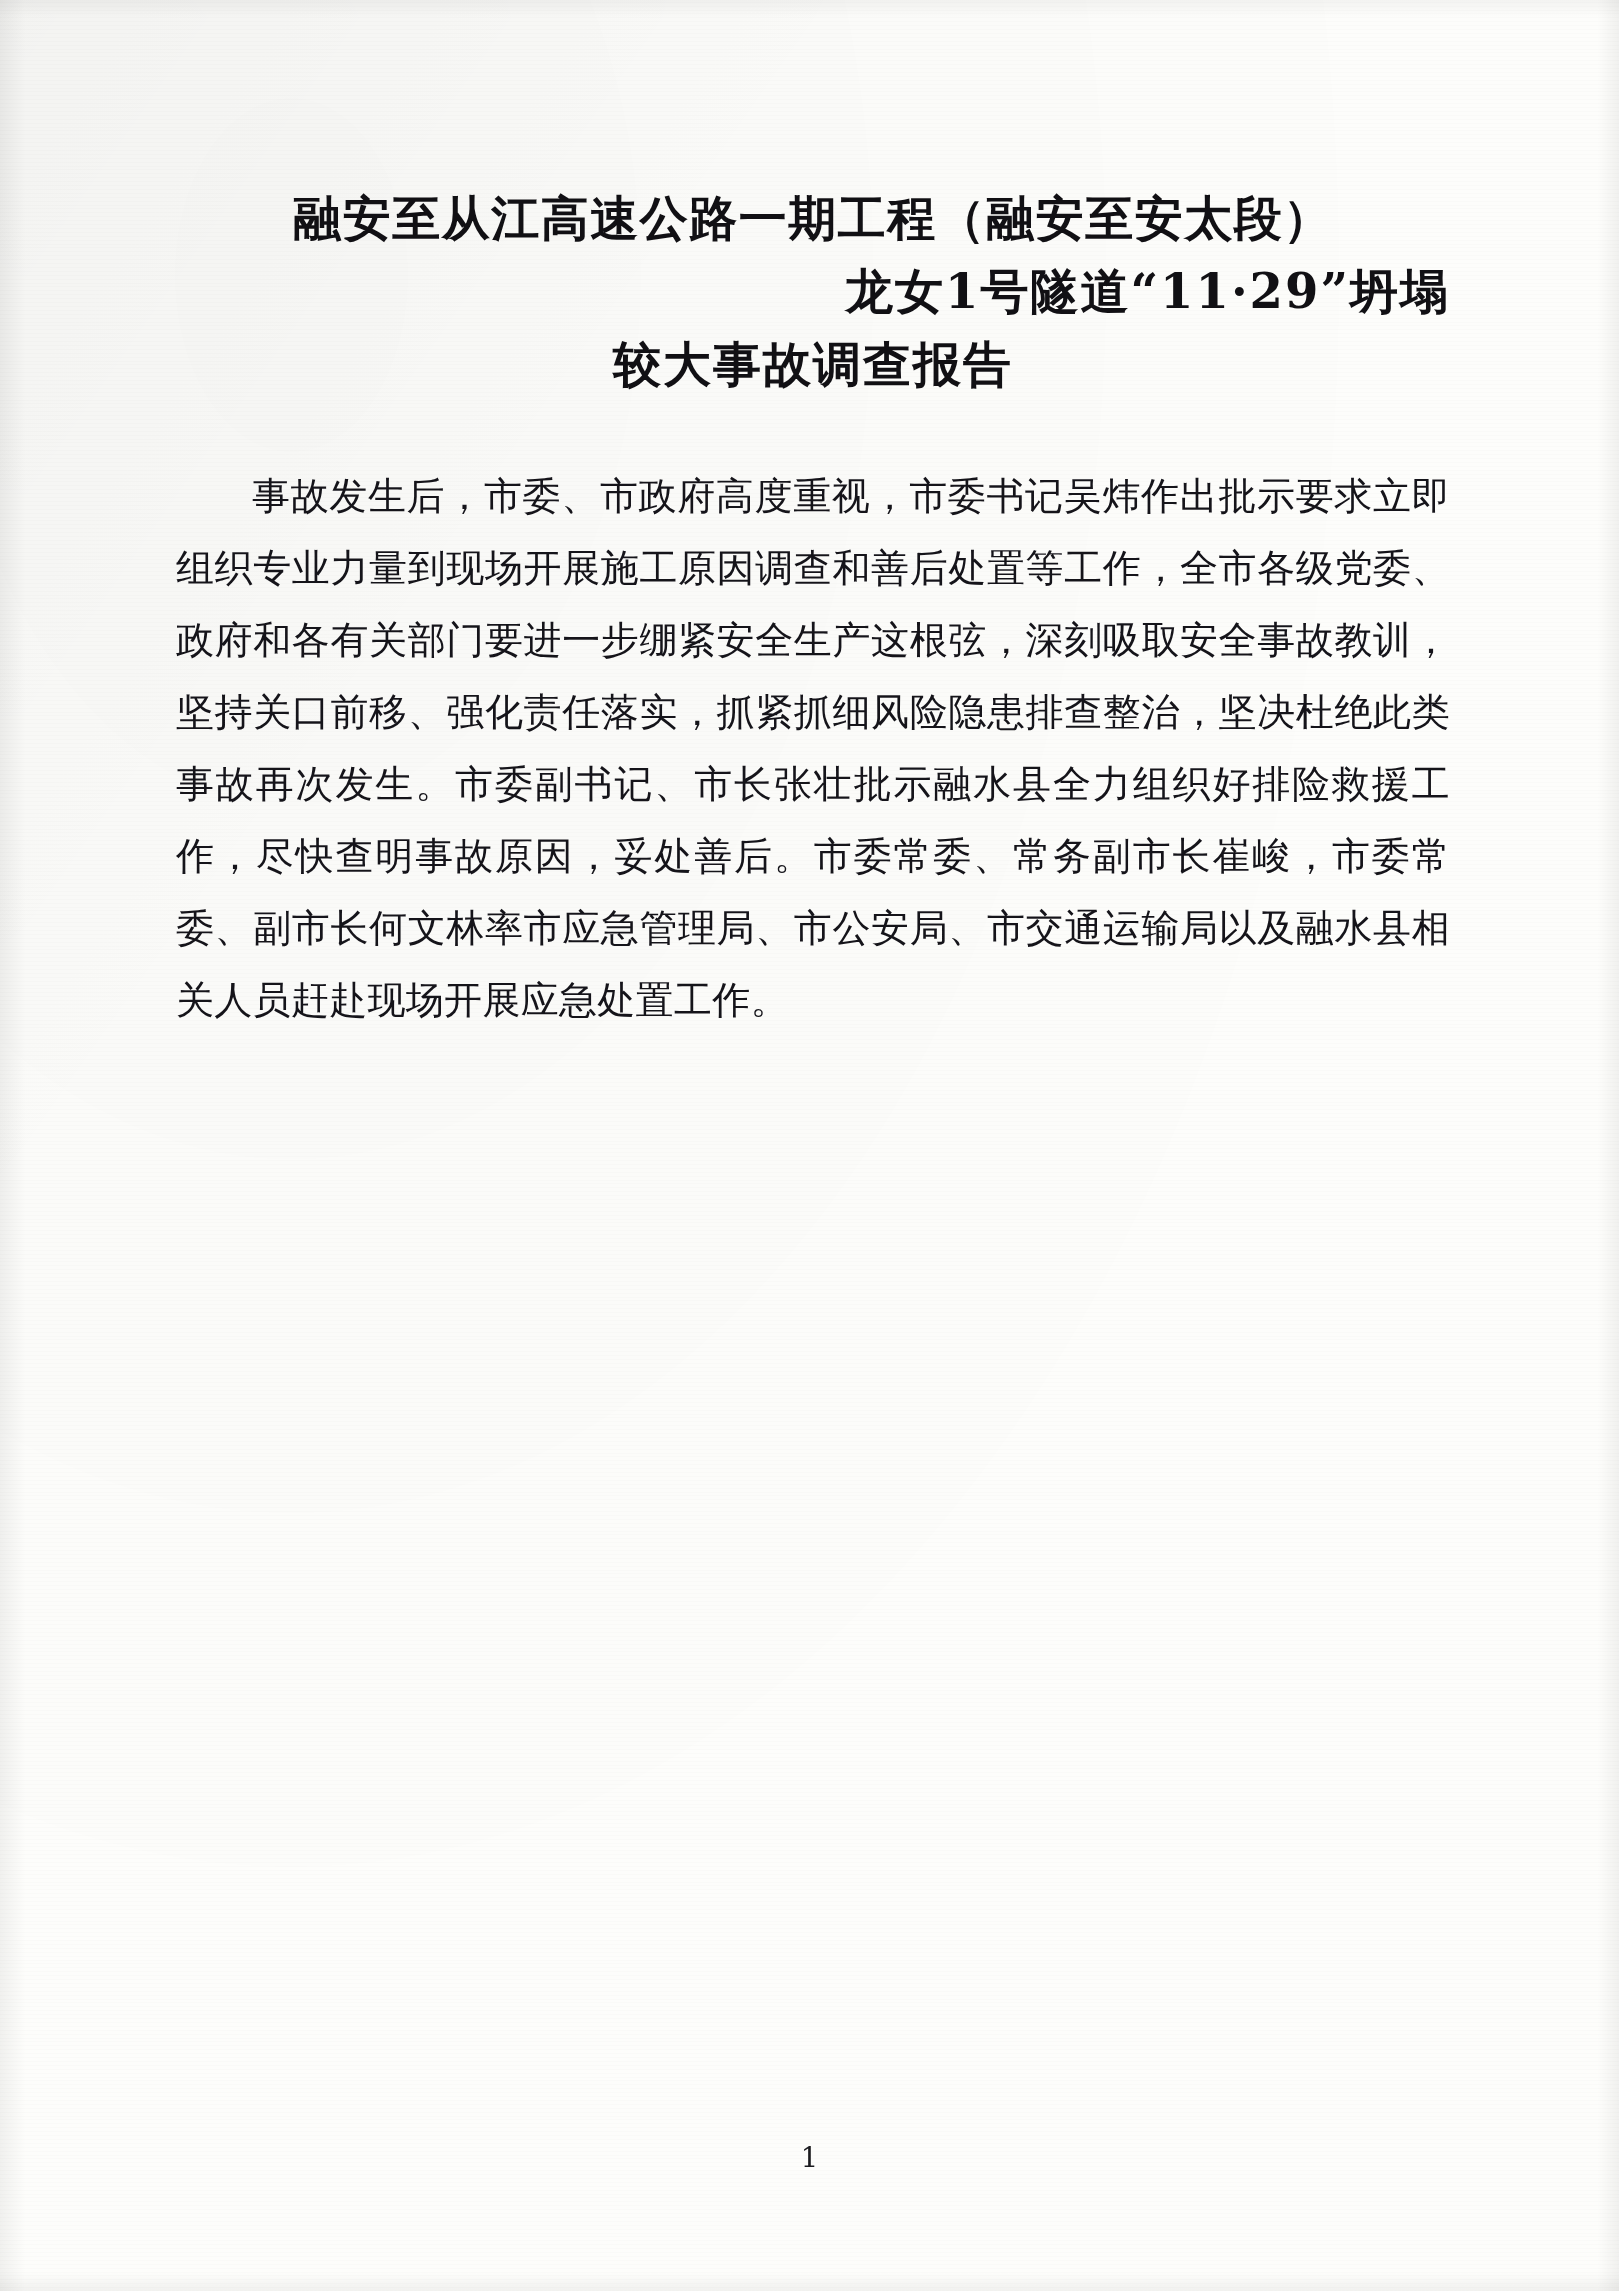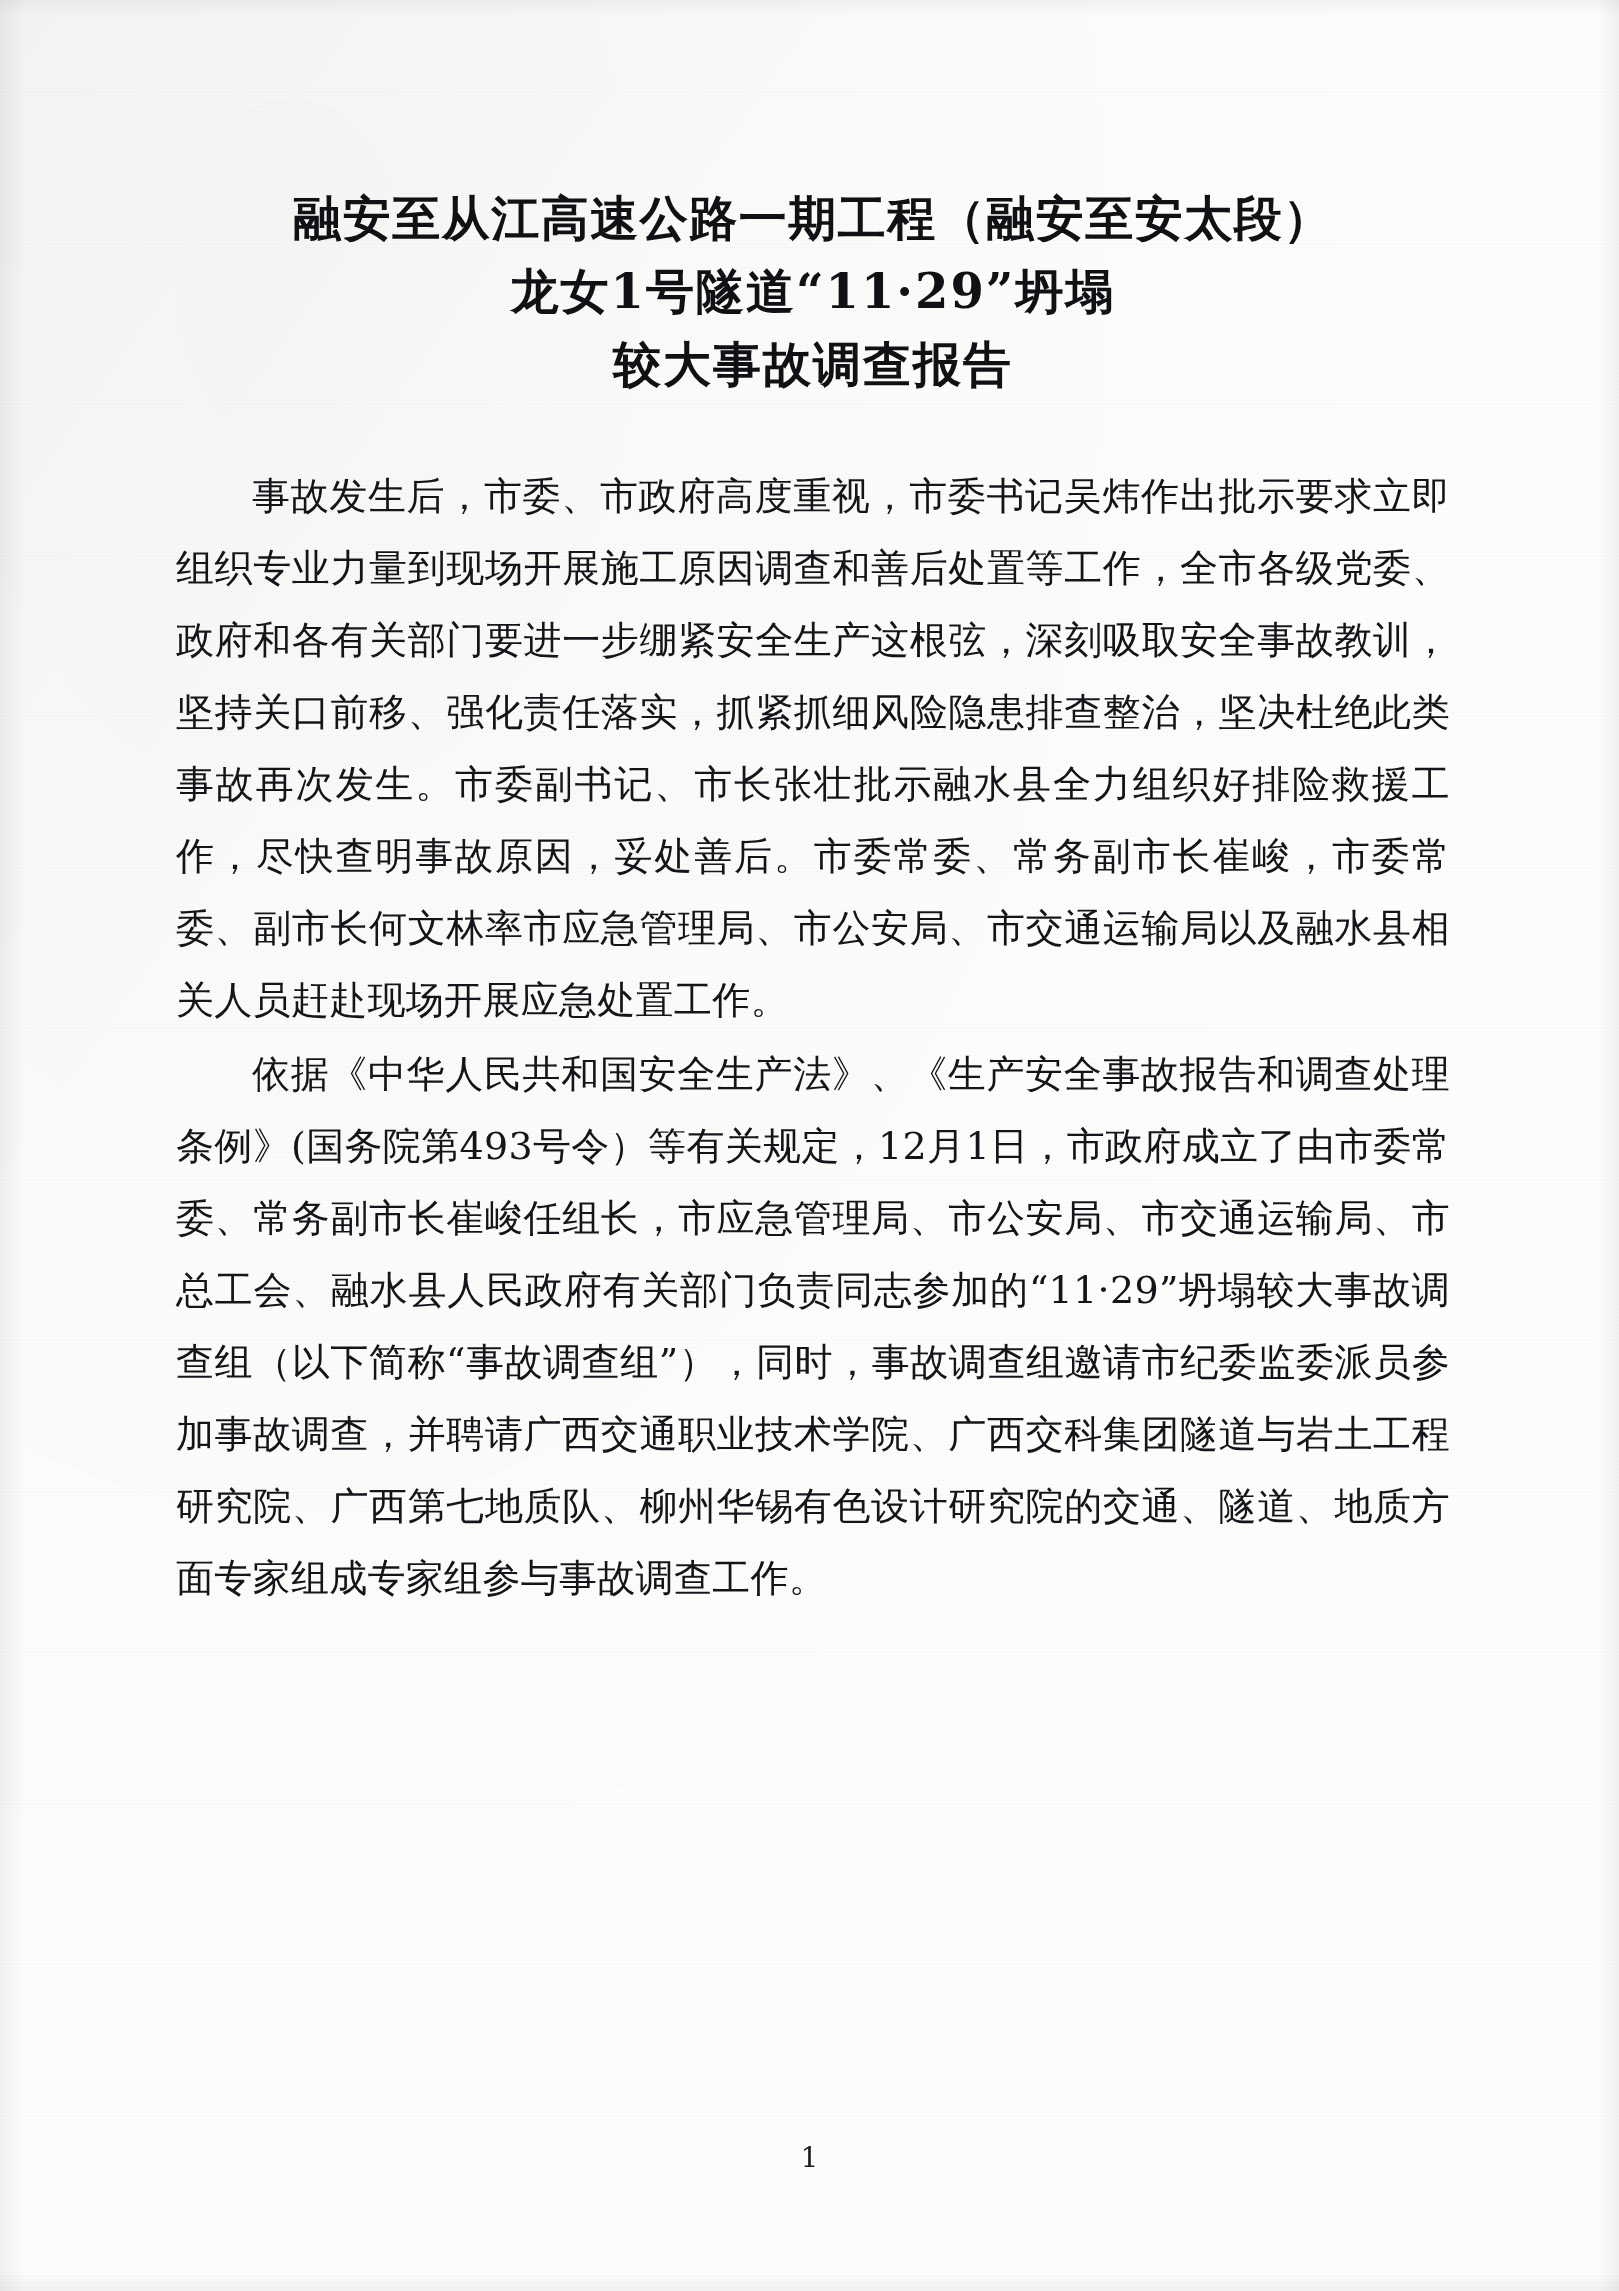--- a/index.html
+++ b/index.html
@@ -47,21 +47,21 @@
     margin-top: 182px;
     text-align: center;
     color: #111014;
     font-family: "DejaVu Serif", "Liberation Serif", serif;
     font-weight: bold;
     font-size: 48px;
     line-height: 73px;
     letter-spacing: 1.5px;
   }
   .doc-title .tline { display: block; white-space: nowrap; }
-  .doc-title .tline-2 { letter-spacing: 2px; }
+  .doc-title .tline-2 { letter-spacing: 2px; text-align: right; }
   .doc-title .tline-3 { letter-spacing: 2px; }
 
   .body-block {
     margin-top: 59px;
   }
   p.para {
     margin: 0 0 2px 0;
     color: #15141a;
     font-family: "DejaVu Serif", "Liberation Serif", serif;
     font-size: 38px;
@@ -94,21 +94,20 @@
   <div class="content">
 
     <div class="doc-title">
       <span class="tline tline-1">融安至从江高速公路一期工程（融安至安太段）</span>
       <span class="tline tline-2">龙女1号隧道“11·29”坍塌</span>
       <span class="tline tline-3">较大事故调查报告</span>
     </div>
 
     <div class="body-block">
       <p class="para">事故发生后，市委、市政府高度重视，市委书记吴炜作出批示要求立即组织专业力量到现场开展施工原因调查和善后处置等工作，全市各级党委、政府和各有关部门要进一步绷紧安全生产这根弦，深刻吸取安全事故教训，坚持关口前移、强化责任落实，抓紧抓细风险隐患排查整治，坚决杜绝此类事故再次发生。市委副书记、市长张壮批示融水县全力组织好排险救援工作，尽快查明事故原因，妥处善后。市委常委、常务副市长崔峻，市委常委、副市长何文林率市应急管理局、市公安局、市交通运输局以及融水县相关人员赶赴现场开展应急处置工作。</p>
-      <p class="para">依据《中华人民共和国安全生产法》、《生产安全事故报告和调查处理条例》(国务院第493号令）等有关规定，12月1日，市政府成立了由市委常委、常务副市长崔峻任组长，市应急管理局、市公安局、市交通运输局、市总工会、融水县人民政府有关部门负责同志参加的“11·29”坍塌较大事故调查组（以下简称“事故调查组”），同时，事故调查组邀请市纪委监委派员参加事故调查，并聘请广西交通职业技术学院、广西交科集团隧道与岩土工程研究院、广西第七地质队、柳州华锡有色设计研究院的交通、隧道、地质方面专家组成专家组参与事故调查工作。</p>
     </div>
 
   </div>
 
   <div class="page-number">1</div>
 
 </div>
 
 
 </body></html>

